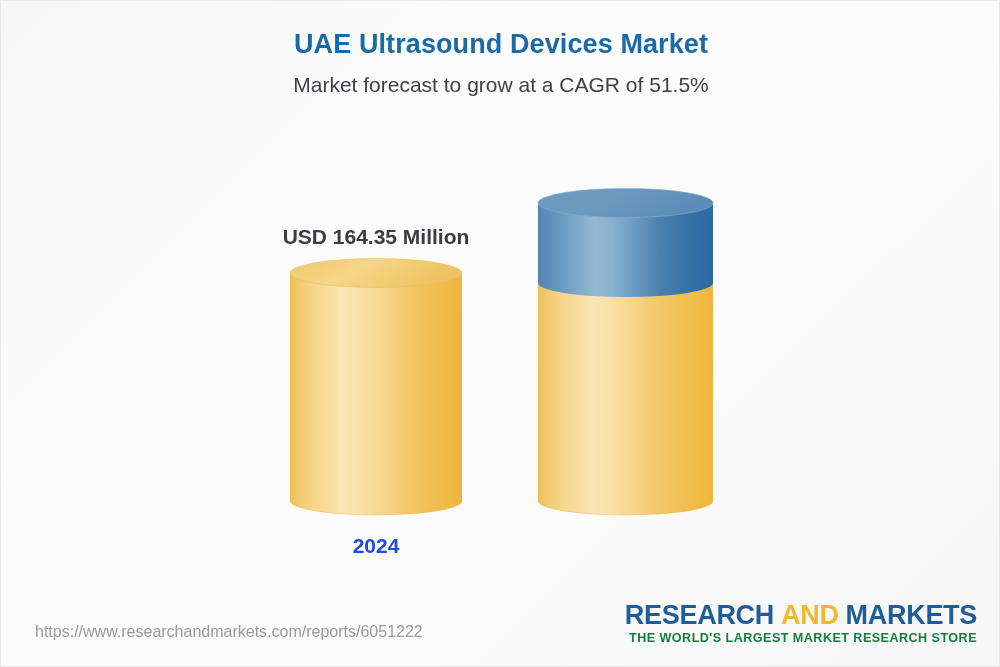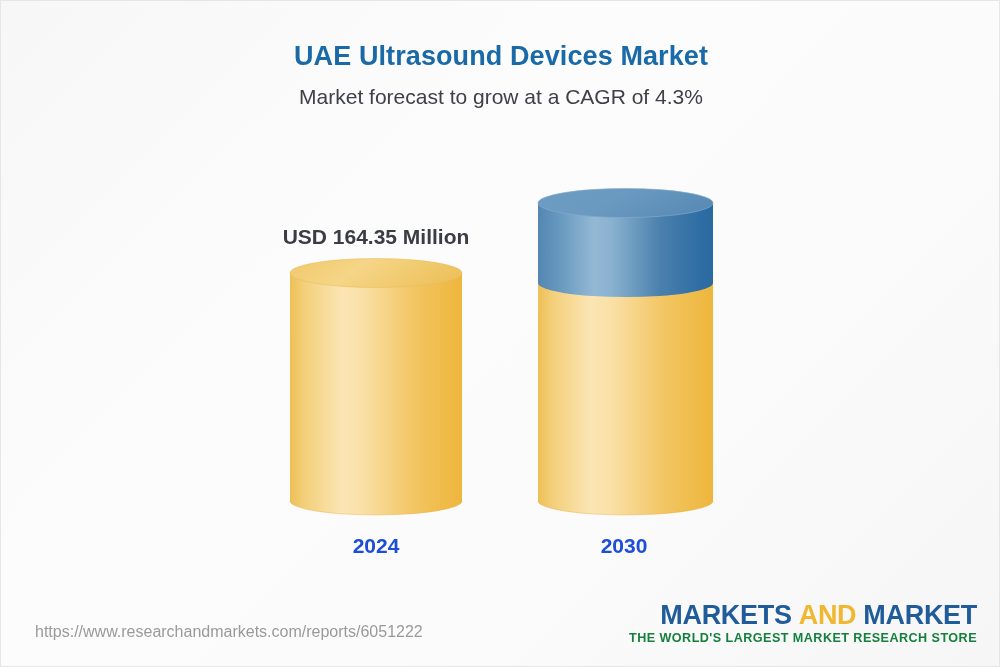--- a/index.html
+++ b/index.html
@@ -39,21 +39,21 @@
   
   #header {
     position: absolute;
     top: 0; left: 0;
     width: 1000px;
     text-align: center;
     z-index: 2;
   }
   #chart-title {
     margin: 0;
-    padding-top: 40px;
+    padding-top: 28px;
     font-size: 27px;
     font-weight: bold;
     color: #1a6aa8;
     letter-spacing: 0.1px;
   }
   #chart-subtitle {
     margin: 0;
     padding-top: 13px;
     font-size: 21px;
     font-weight: normal;
@@ -127,21 +127,21 @@
     white-space: nowrap;
   }
 </style>
 </head>
 <body>
 
 <div id="canvas">
 
   <div id="header" class="layer">
     <h1 id="chart-title">UAE Ultrasound Devices Market</h1>
-    <h2 id="chart-subtitle">Market forecast to grow at a CAGR of 4.3%</h2>
+    <h2 id="chart-subtitle">Market forecast to grow at a CAGR of 51.5%</h2>
   </div>
 
   <div id="plot">
 
     <svg width="1000" height="667" viewBox="0 0 1000 667" style="position:absolute;top:0;left:0;">
       <defs>
 
         <linearGradient id="goldBody" x1="0" y1="0" x2="1" y2="0">
           <stop offset="0%" stop-color="#edbf57"></stop>
           <stop offset="8%" stop-color="#f3cf79"></stop>
@@ -207,23 +207,22 @@
                  L 712 202 Z" fill="url(#blueBody)"></path>
 
         <ellipse cx="624.5" cy="202" rx="87.5" ry="14.5" fill="url(#blueTop)"></ellipse>
         <ellipse cx="624.5" cy="202" rx="87.5" ry="14.5" fill="none" stroke="#84aacb" stroke-opacity="0.65" stroke-width="1"></ellipse>
       </g>
     </svg>
 
     <div class="value-label" id="label-2024">USD 164.35 Million</div>
 
     <div class="cat-label" id="cat-2024">2024</div>
-    <div class="cat-label" id="cat-2030">2030</div>
   </div>
 
   <div id="footer-url">https://www.researchandmarkets.com/reports/6051222</div>
 
   <div id="logo">
-    <div id="logo-main"><span>MARKETS</span><span id="logo-and" style="padding:0 7px;">AND</span><span>MARKET</span></div>
+    <div id="logo-main"><span>RESEARCH</span><span id="logo-and" style="padding:0 7px;">AND</span><span>MARKETS</span></div>
     <div id="logo-tagline">THE WORLD'S LARGEST MARKET RESEARCH STORE</div>
   </div>
 
 </div>
 
 </body></html>

